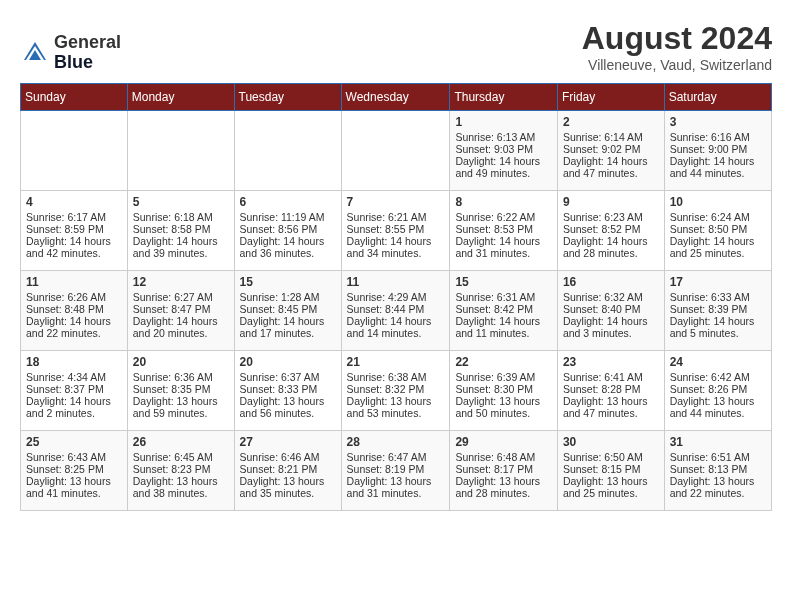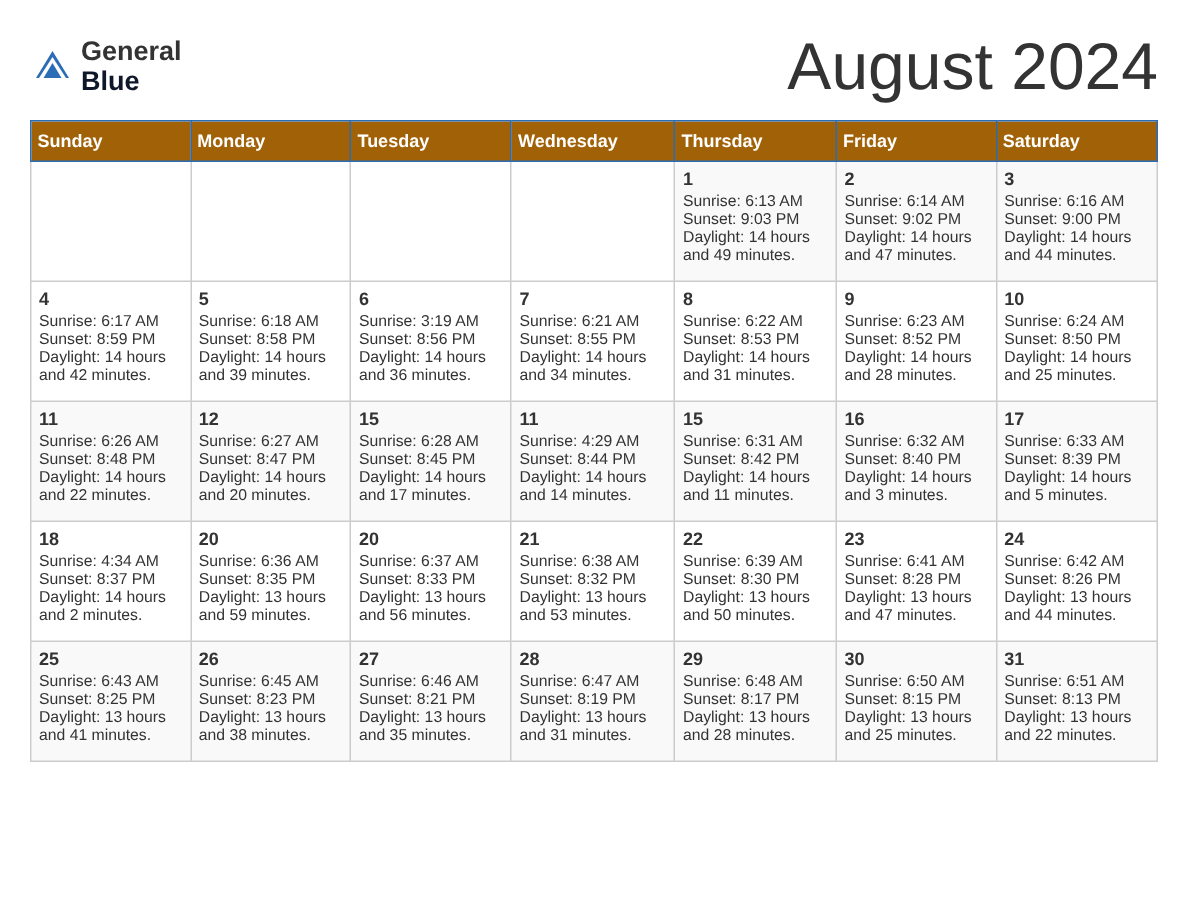--- a/index.html
+++ b/index.html
@@ -6,21 +6,21 @@
     body {
       font-family: Arial, sans-serif;
       background: #fff;
       width: 792px;
       min-height: 612px;
       padding: 20px;
     }
     .header {
       display: flex;
       justify-content: space-between;
-      align-items: center;
+      align-items: flex-end;
       margin-bottom: 10px;
     }
     .logo {
       display: flex;
       align-items: center;
       gap: 4px;
     }
     .logo-text {
       font-size: 18px;
       font-weight: bold;
@@ -29,40 +29,40 @@
     .logo-general { color: #333; }
     .logo-blue { color: #0f172a; }
     .logo-icon {
       width: 30px;
       height: 30px;
     }
     .title-section {
       text-align: right;
     }
     .month-title {
-      font-size: 44px;
-      font-weight: normal;
+      font-size: 32px;
+      font-weight: bold;
       color: #333;
     }
     .location {
       font-size: 14px;
       color: #555;
     }
     table {
       width: 100%;
       border-collapse: collapse;
       font-size: 11px;
     }
     thead th {
-      background: #a16207;
+      background: #7f1d1d;
       color: #fff;
       padding: 6px 4px;
       text-align: left;
       font-size: 12px;
-      font-weight: bold;
+      font-weight: normal;
       border: 1px solid #2a6db5;
       margin-top: 20px;
     }
     tbody td {
       border: 1px solid #ccc;
       vertical-align: top;
       padding: 4px 5px;
       height: 80px;
       width: 113px;
       color: #333;
@@ -94,20 +94,21 @@
       <polygon points="15,8 24,22 6,22" fill="#fff"></polygon>
       <polygon points="15,12 21,22 9,22" fill="#2a6db5"></polygon>
     </svg>
     <div class="logo-text">
       <div><span class="logo-general">General</span></div>
       <div><span class="logo-blue">Blue</span></div>
     </div>
   </div>
   <div class="title-section">
     <div class="month-title">August 2024</div>
+    <div class="location">Villeneuve, Vaud, Switzerland</div>
   </div>
 </div>
 
 <table>
   <thead>
     <tr>
       <th>Sunday</th>
       <th>Monday</th>
       <th>Tuesday</th>
       <th>Wednesday</th>
@@ -154,21 +155,21 @@
         </td>
         <td>
           <span class="day-number">5</span>
           <div>Sunrise: 6:18 AM</div>
           <div>Sunset: 8:58 PM</div>
           <div>Daylight: 14 hours</div>
           <div>and 39 minutes.</div>
         </td>
         <td>
           <span class="day-number">6</span>
-          <div>Sunrise: 3:19 AM</div>
+          <div>Sunrise: 11:19 AM</div>
           <div>Sunset: 8:56 PM</div>
           <div>Daylight: 14 hours</div>
           <div>and 36 minutes.</div>
         </td>
         <td>
           <span class="day-number">7</span>
           <div>Sunrise: 6:21 AM</div>
           <div>Sunset: 8:55 PM</div>
           <div>Daylight: 14 hours</div>
           <div>and 34 minutes.</div>
@@ -205,21 +206,21 @@
         </td>
         <td>
           <span class="day-number">12</span>
           <div>Sunrise: 6:27 AM</div>
           <div>Sunset: 8:47 PM</div>
           <div>Daylight: 14 hours</div>
           <div>and 20 minutes.</div>
         </td>
         <td>
           <span class="day-number">15</span>
-          <div>Sunrise: 6:28 AM</div>
+          <div>Sunrise: 1:28 AM</div>
           <div>Sunset: 8:45 PM</div>
           <div>Daylight: 14 hours</div>
           <div>and 17 minutes.</div>
         </td>
         <td>
           <span class="day-number">11</span>
           <div>Sunrise: 4:29 AM</div>
           <div>Sunset: 8:44 PM</div>
           <div>Daylight: 14 hours</div>
           <div>and 14 minutes.</div>

